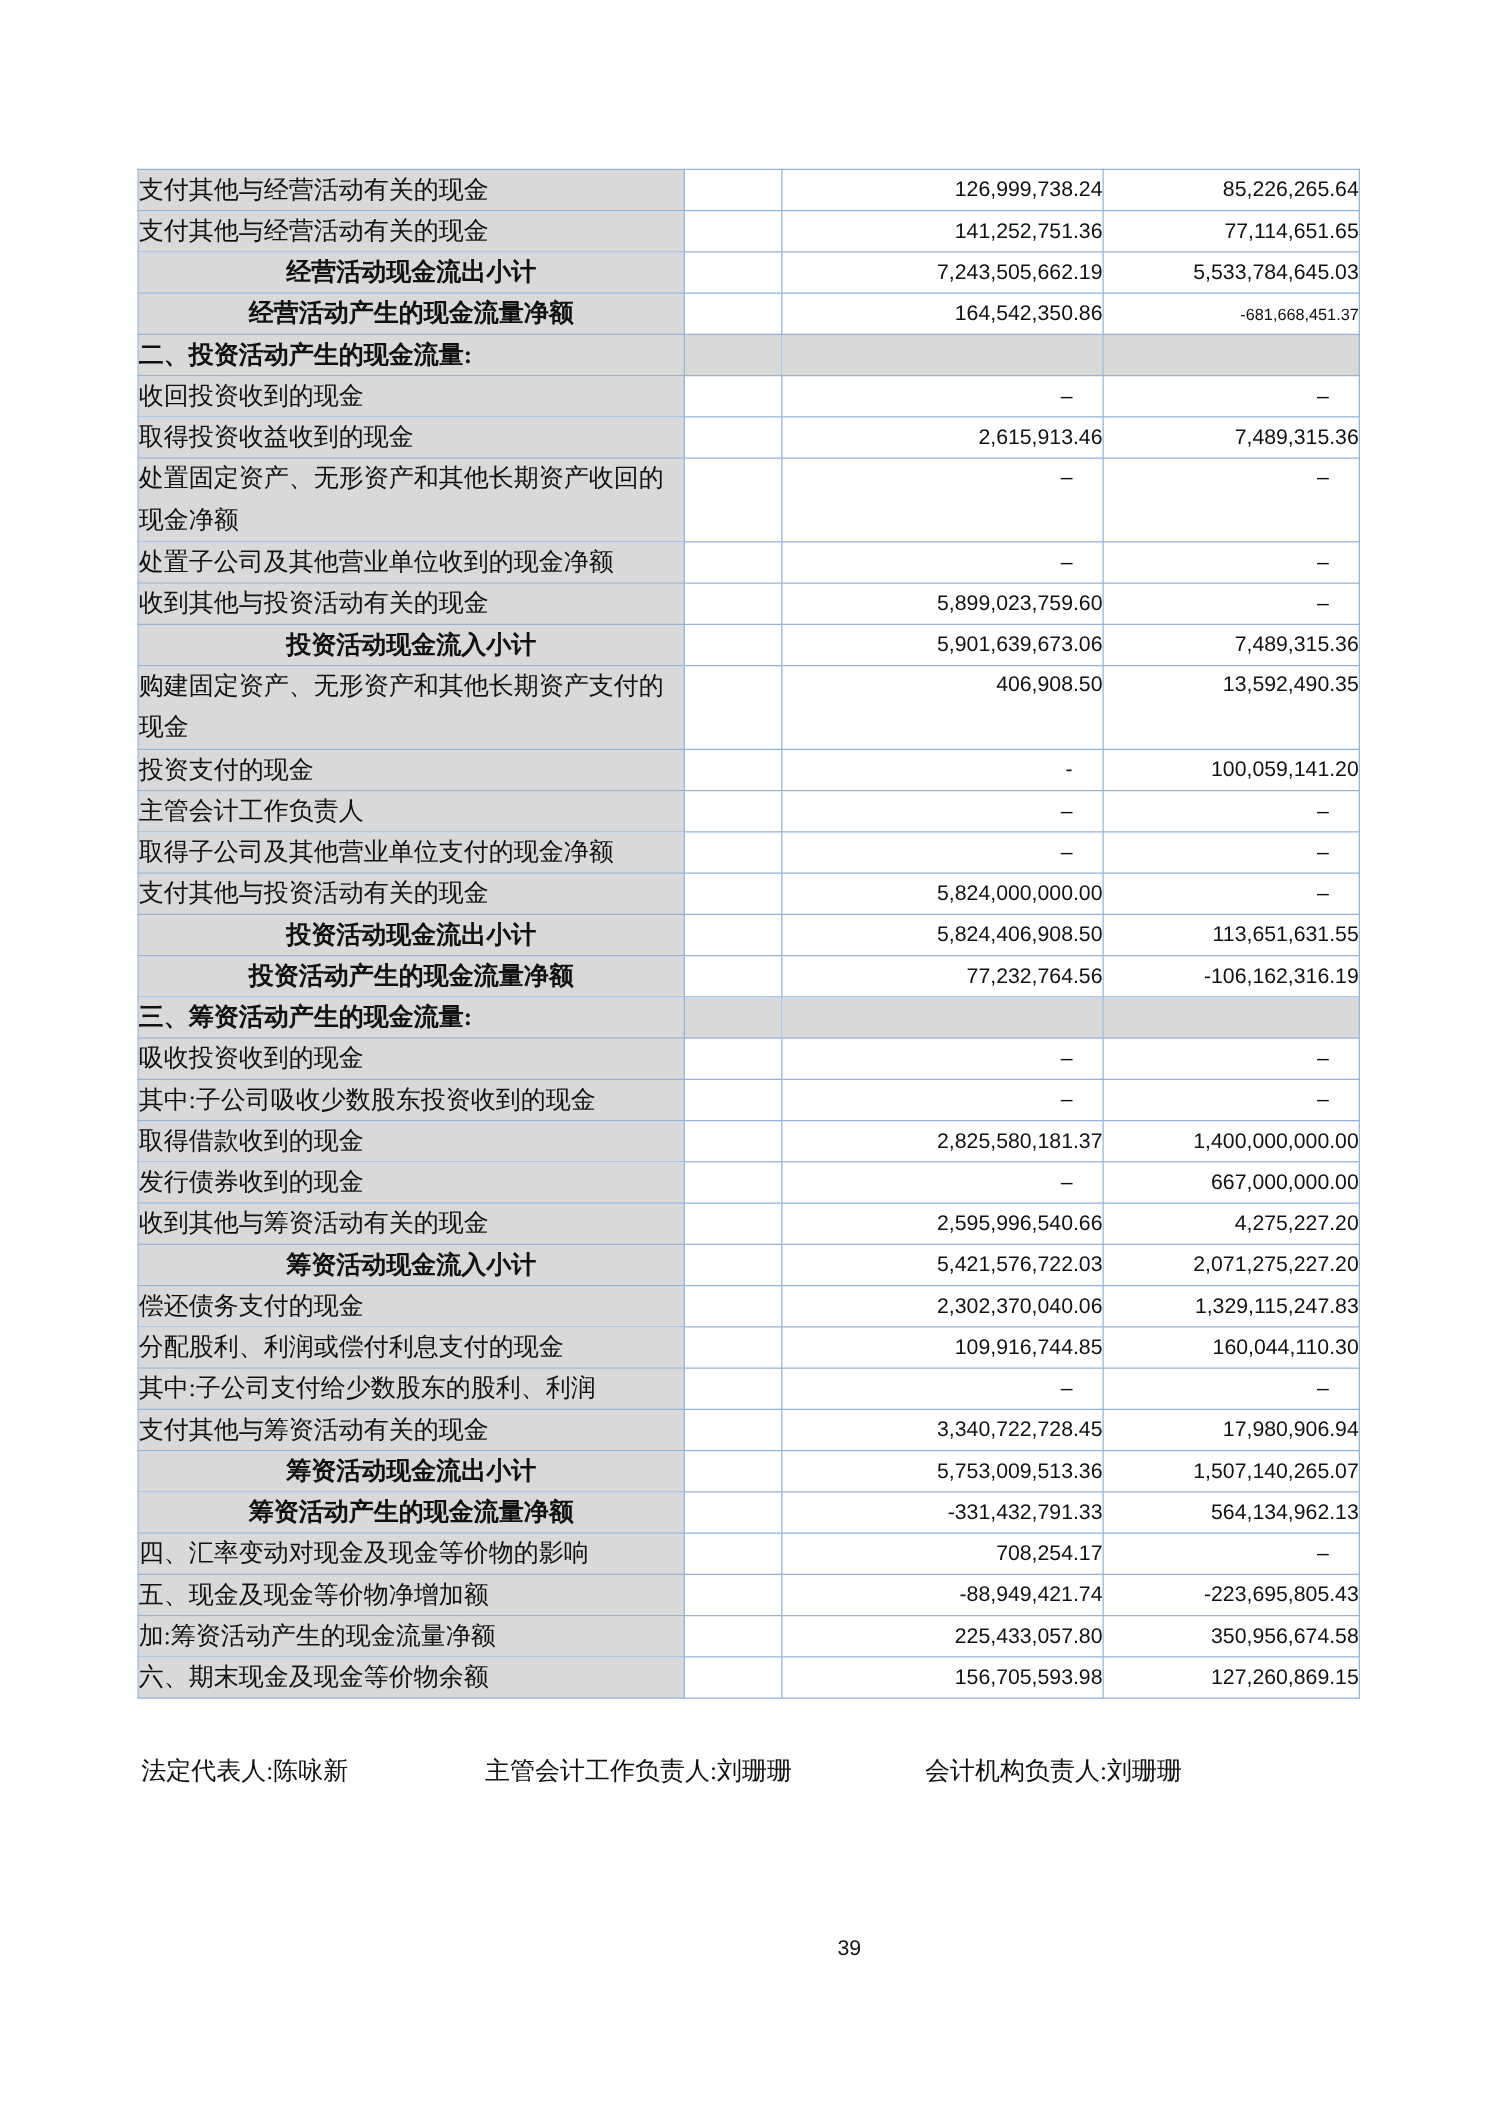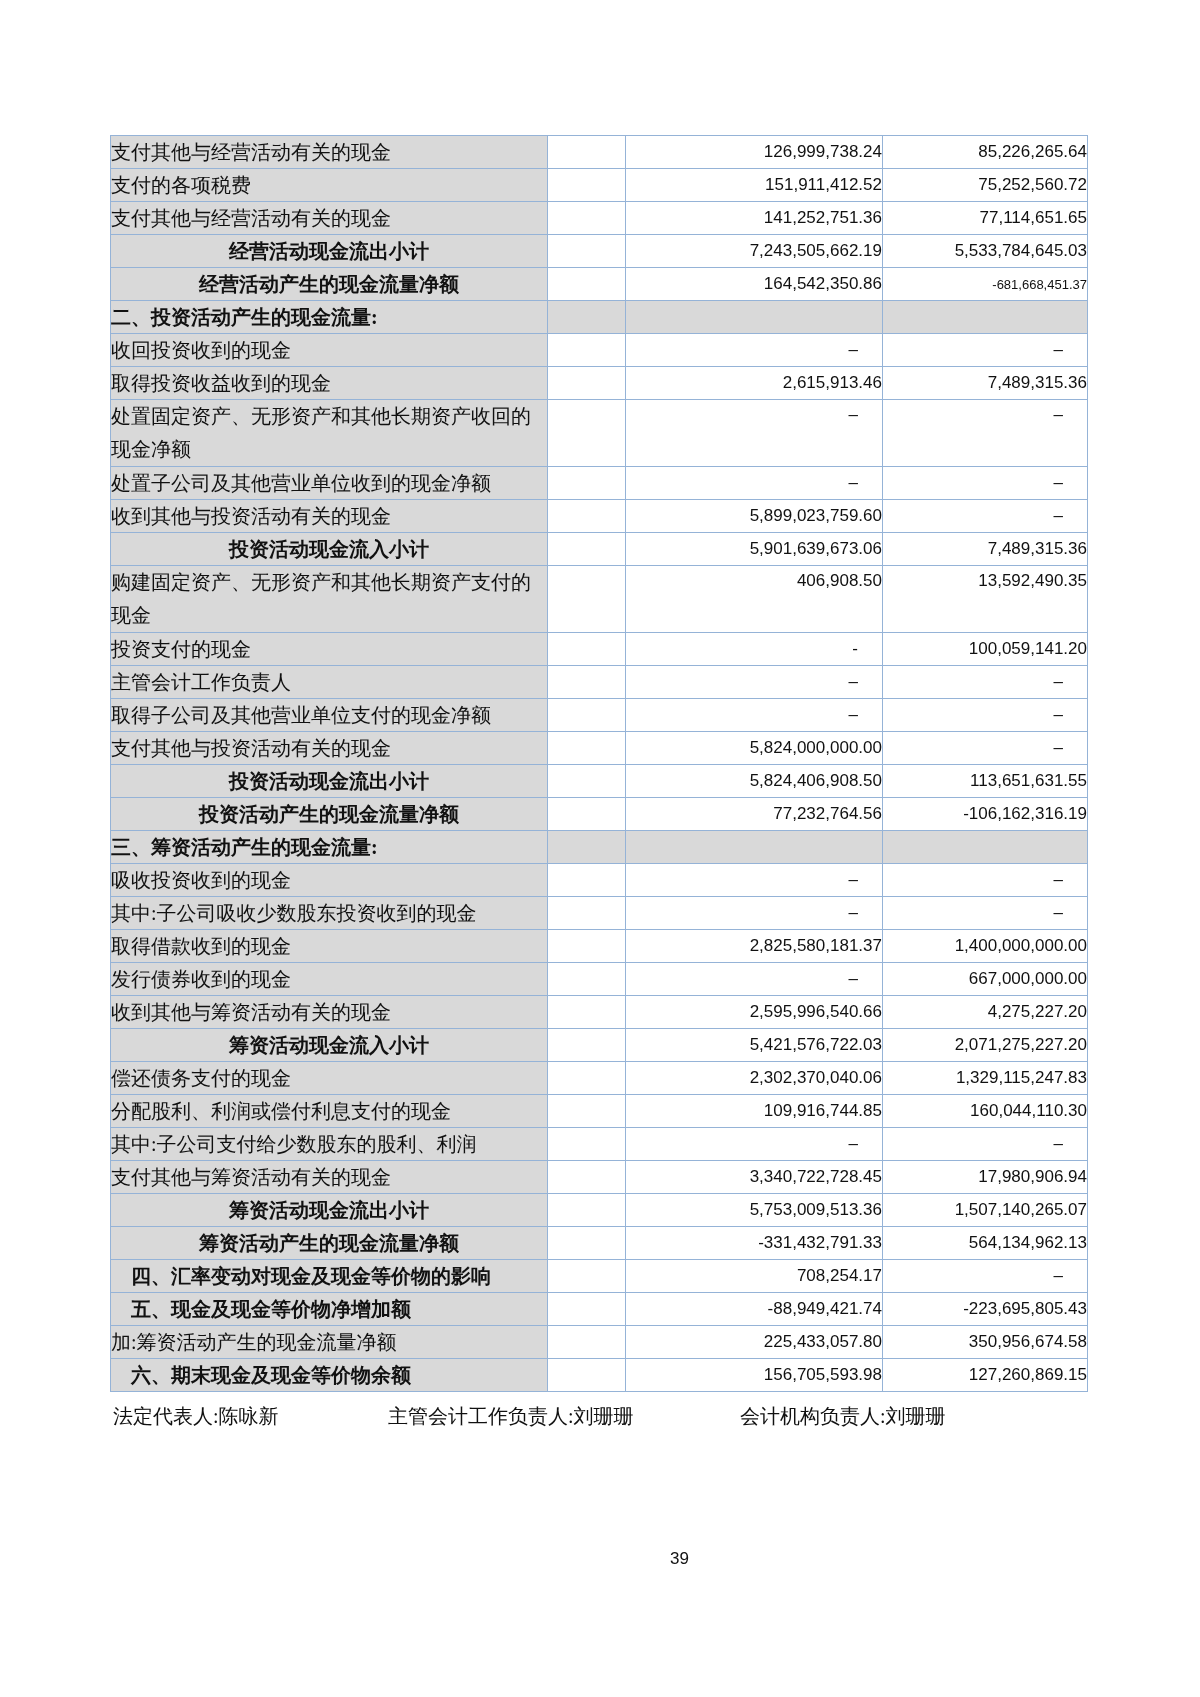--- a/index.html
+++ b/index.html
@@ -26,21 +26,21 @@
   td.num{
     font-family:"Liberation Sans","DejaVu Sans",sans-serif;
     font-size:17px;text-align:right;padding-right:7px;
   }
   tr.tall td{vertical-align:top;margin-top:28px;}
   tr.tall td.lab{line-height:33px;}
   tr.tall td.num{padding-top:5px;}
   tr.subtotal td.lab{font-weight:bold;text-align:center;}
   tr.section td{background:var(--fill,#d9d9d9);}
   tr.section td.lab{font-weight:bold;}
-  tr.bolditem td.lab{font-weight:bold;padding-left:20px;}
+  tr.bolditem td.lab{font-weight:normal;}
   td.num.dash{padding-right:24px;}
   td.num.small{font-size:13px;}
   .footer{position:absolute;top:1403px;left:0;width:1020px;height:30px;font-size:20px;}
   .footer .sig{position:absolute;white-space:nowrap;}
   .sig.s1{left:113px;}
   .sig.s2{left:388px;}
   .sig.s3{left:740px;}
   .pageno{
     position:absolute;top:1549px;left:670px;font-size:17px;
     font-family:"Liberation Sans","DejaVu Sans",sans-serif;
@@ -59,26 +59,20 @@
       <col style="width:205px">
     </colgroup>
     <tbody>
         <tr class="item">
           <td class="lab">支付其他与经营活动有关的现金</td>
           <td class="sp"></td>
           <td class="num">126,999,738.24</td>
           <td class="num">85,226,265.64</td>
         </tr>
         <tr class="item">
-          <td class="lab">支付的各项税费</td>
-          <td class="sp"></td>
-          <td class="num">151,911,412.52</td>
-          <td class="num">75,252,560.72</td>
-        </tr>
-        <tr class="item">
           <td class="lab">支付其他与经营活动有关的现金</td>
           <td class="sp"></td>
           <td class="num">141,252,751.36</td>
           <td class="num">77,114,651.65</td>
         </tr>
         <tr class="subtotal">
           <td class="lab">经营活动现金流出小计</td>
           <td class="sp"></td>
           <td class="num">7,243,505,662.19</td>
           <td class="num">5,533,784,645.03</td>

